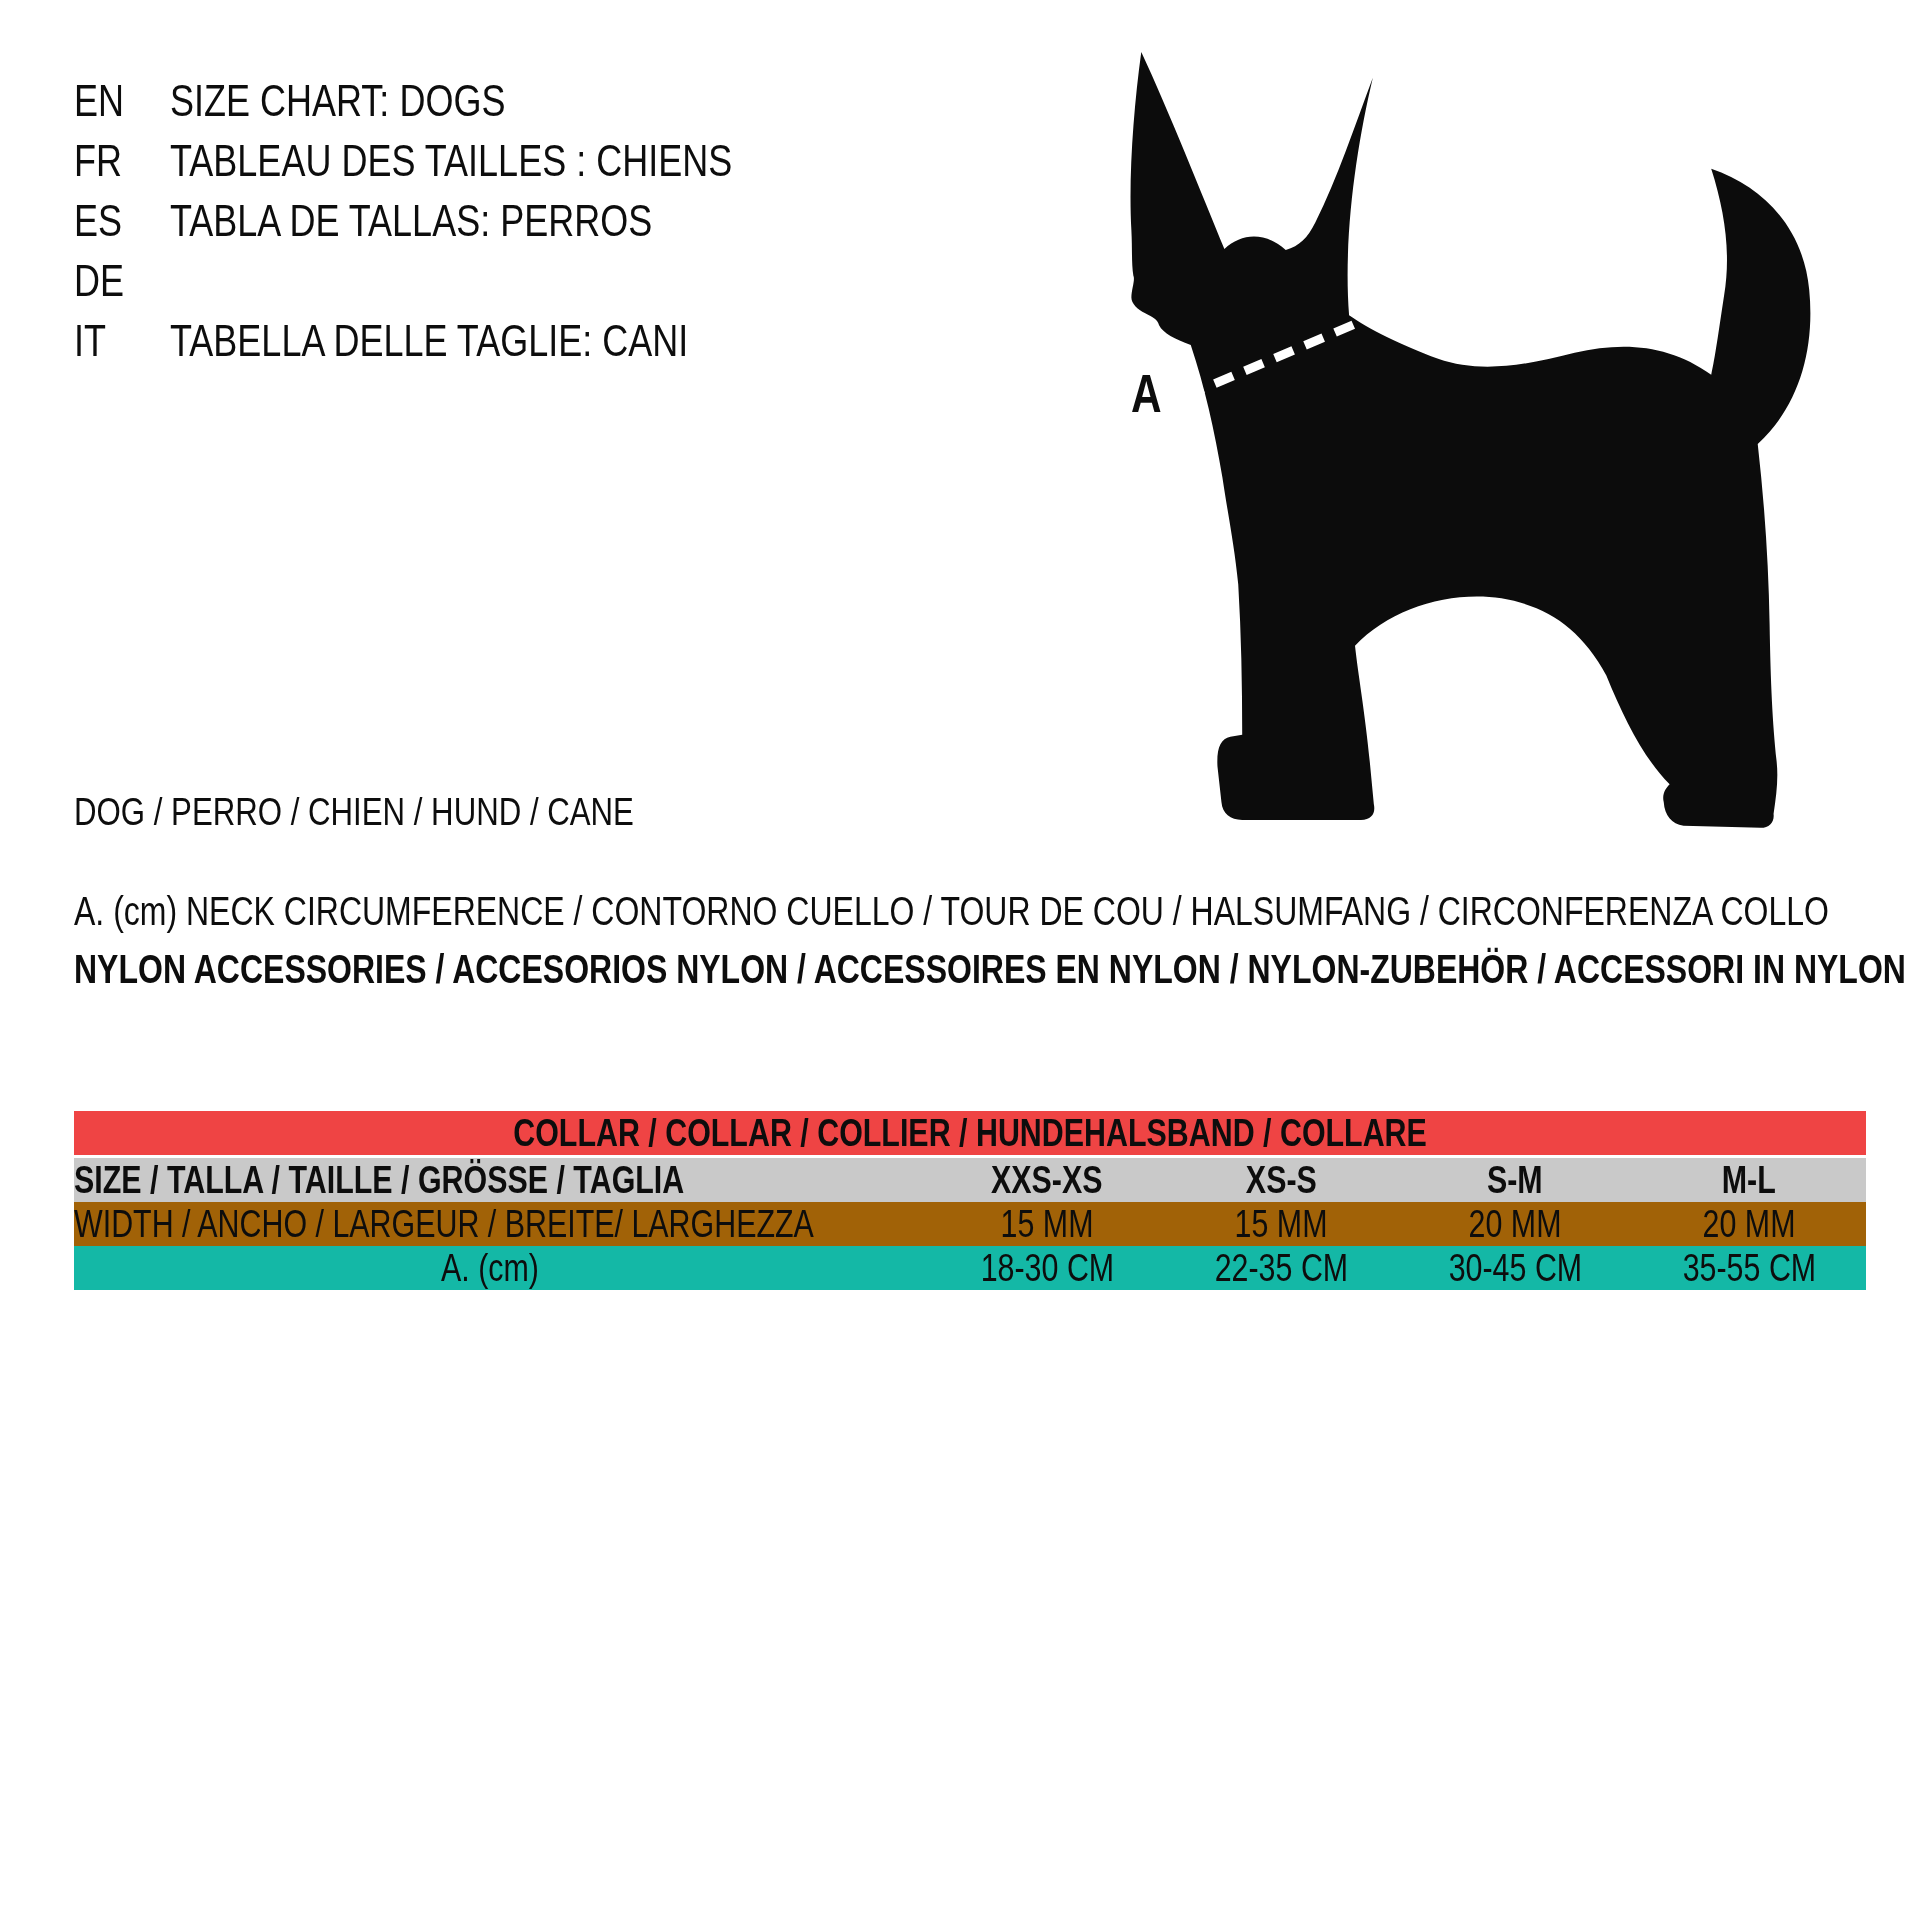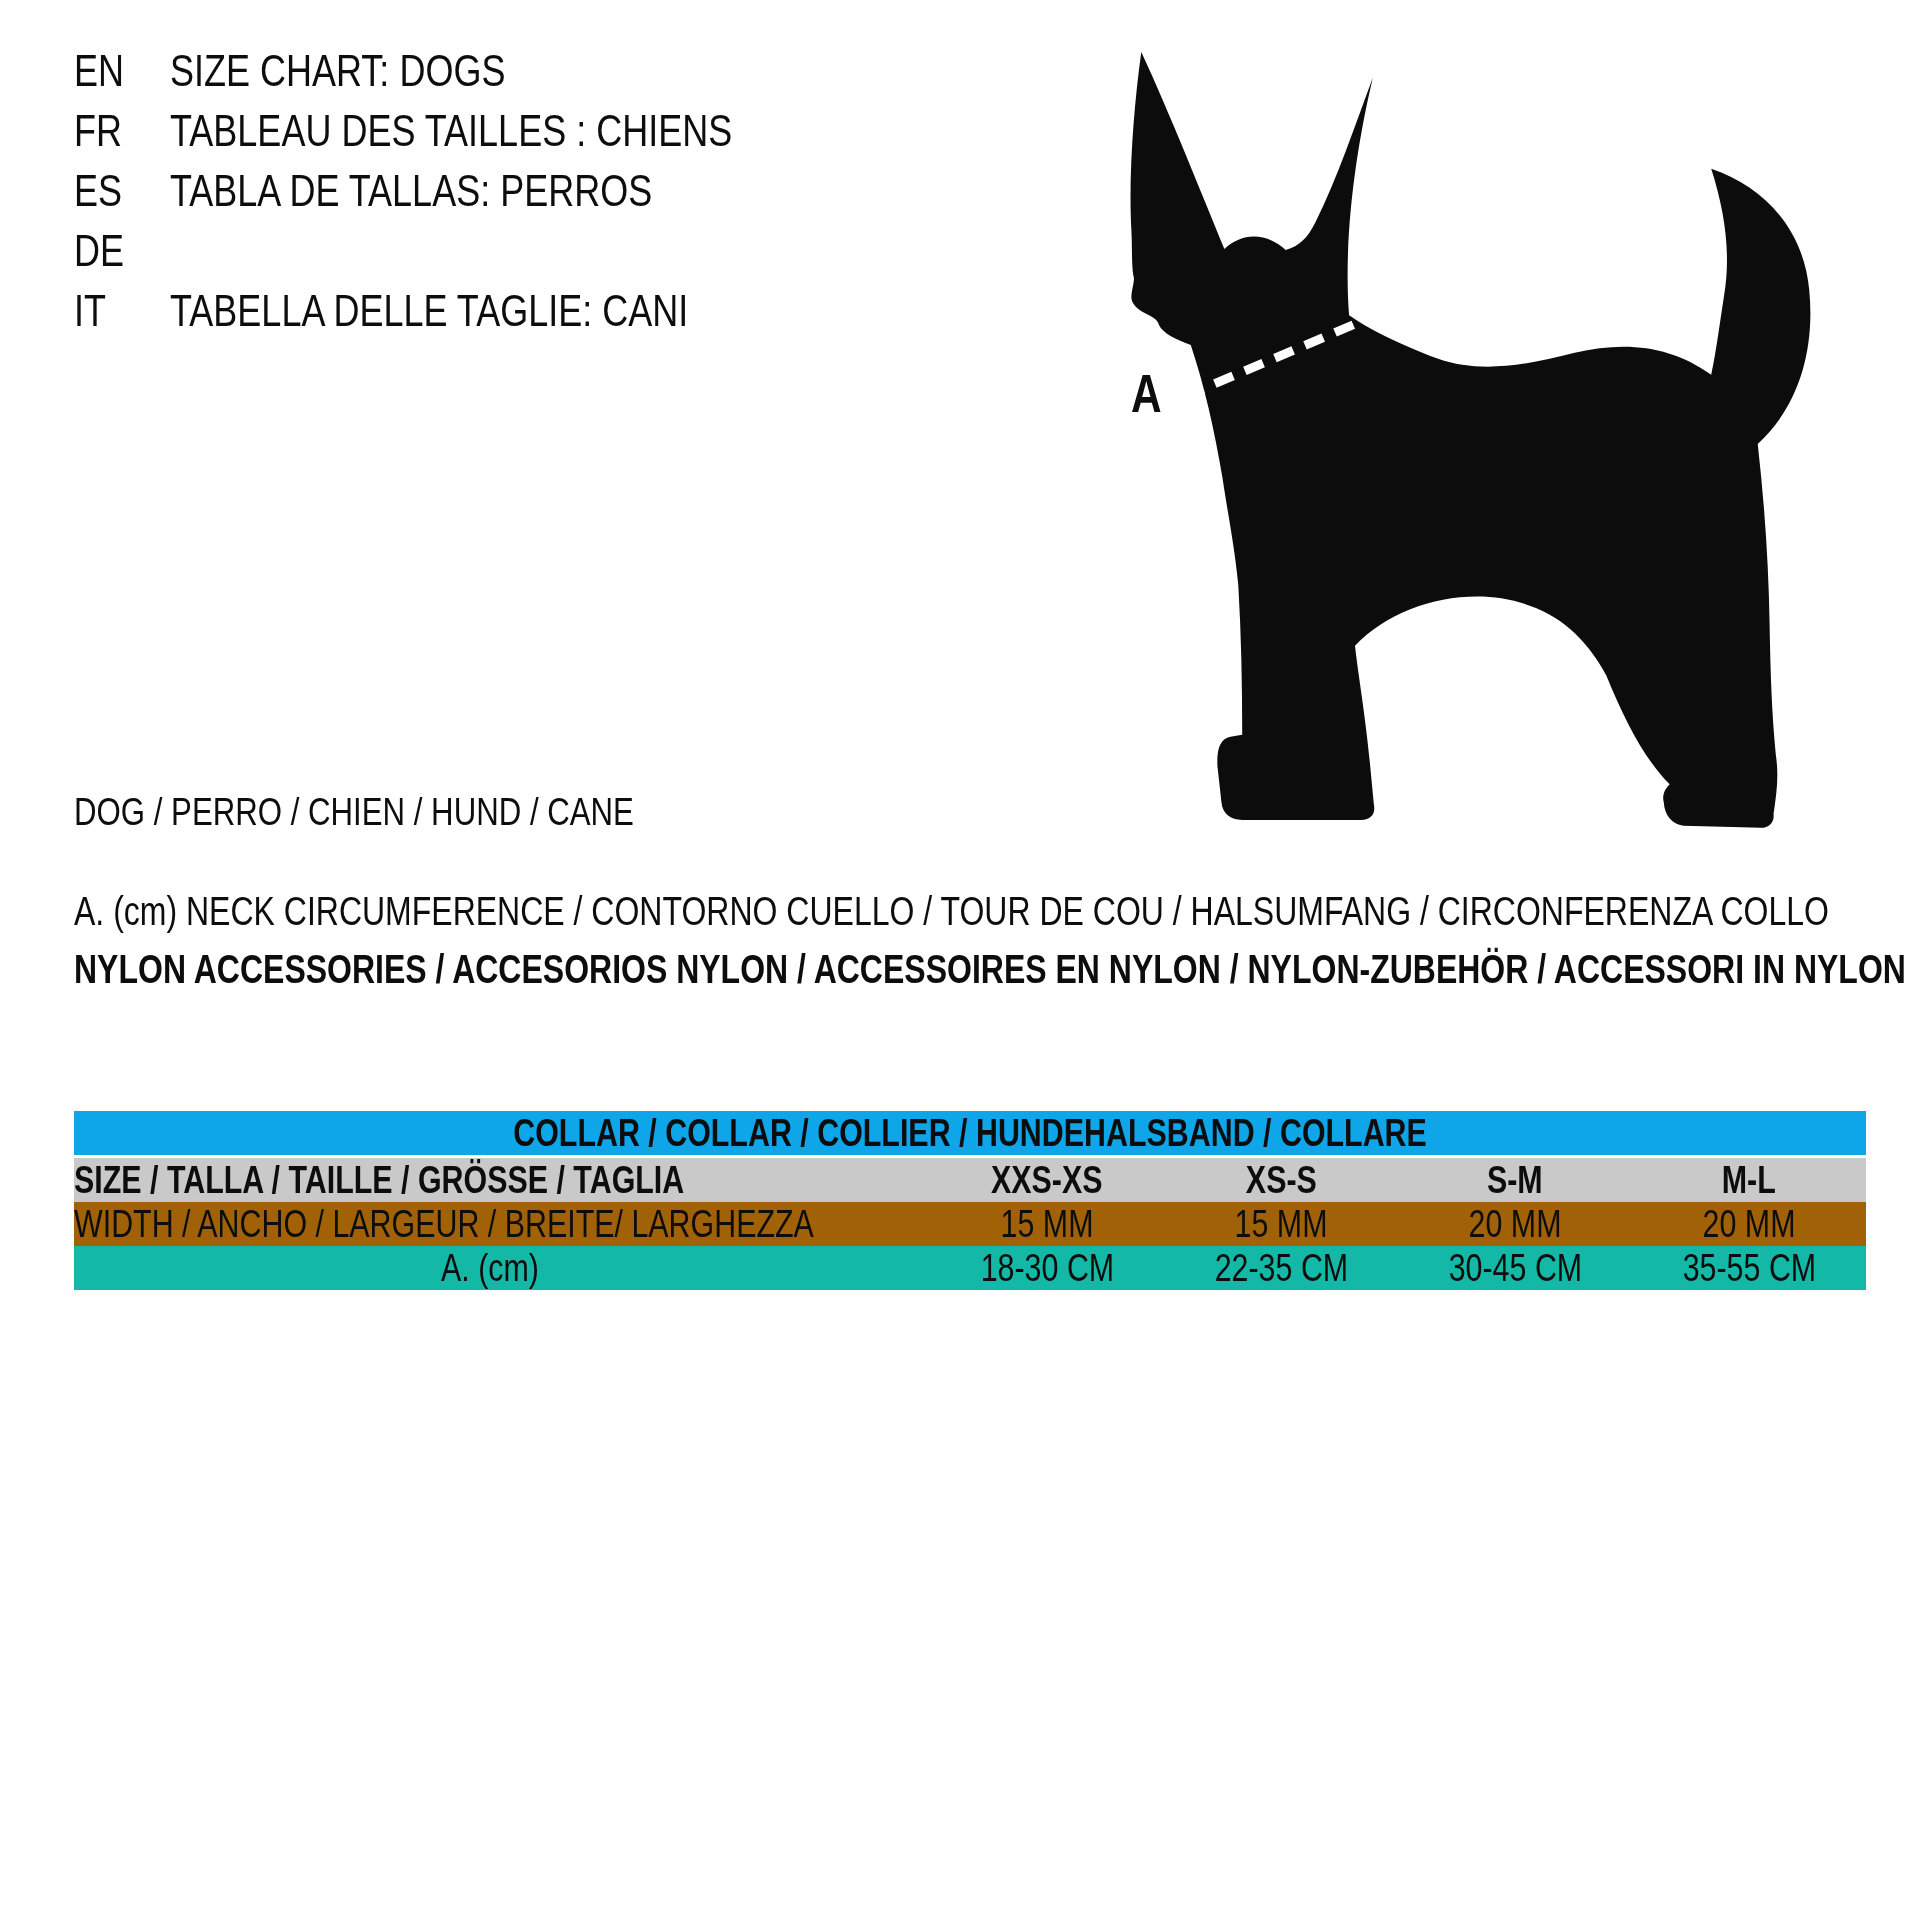--- a/index.html
+++ b/index.html
@@ -6,21 +6,21 @@
   body{
     width:1927px;height:1927px;position:relative;background:#ffffff;
     font-family:"Liberation Sans","DejaVu Sans",sans-serif;color:#0d0d0d;
     overflow:hidden;
   }
   
   .cond{display:inline-block;transform:scaleX(0.8);transform-origin:0 50%;white-space:nowrap;}
   .cond-c{display:inline-block;transform:scaleX(0.8);transform-origin:50% 50%;white-space:nowrap;}
 
   
-  .lang-block{position:absolute;left:74px;top:41px;}
+  .lang-block{position:absolute;left:74px;top:71px;}
   .lang-row{display:flex;height:60px;align-items:center;font-size:45px;}
   .lang-code{width:96px;flex:0 0 96px;}
   .lang-title{flex:1;}
 
   
   .dog-figure{position:absolute;left:1074px;top:30px;width:752px;height:807px;}
   .dog-figure svg{position:absolute;left:0;top:0;}
   .measure-label{position:absolute;left:57px;top:333px;font-size:53px;font-weight:700;}
 
   
@@ -28,21 +28,21 @@
 
   
   .notes{position:absolute;left:74px;top:882px;}
   .note-line{height:58px;display:flex;align-items:center;font-size:40px;}
   .note-line.bold{font-weight:700;}
 
   
   .table-wrap{position:absolute;left:74px;top:1111px;width:1791px;}
   table.size-table{border-collapse:collapse;width:1791px;table-layout:fixed;}
   table.size-table td{height:44px;vertical-align:middle;font-size:38px;padding:0;}
-  td.th-yellow{background:#0ea5e9;text-align:center;font-weight:700;font-size:37px;border-bottom:3px solid #ffffff;}
+  td.th-yellow{background:#ef4444;text-align:center;font-weight:700;font-size:37px;border-bottom:3px solid #ffffff;}
   tr.row-gray td{background:#c9c9c9;font-weight:bold;}
   tr.row-white td{background:#a16207;}
   tr.row-light td{background:#14b8a6;text-align:center;}
   td.lbl{text-align:left;padding-left:30px;}
   td.val{text-align:center;}
 </style>
 </head>
 <body>
 
 <div class="lang-block">

